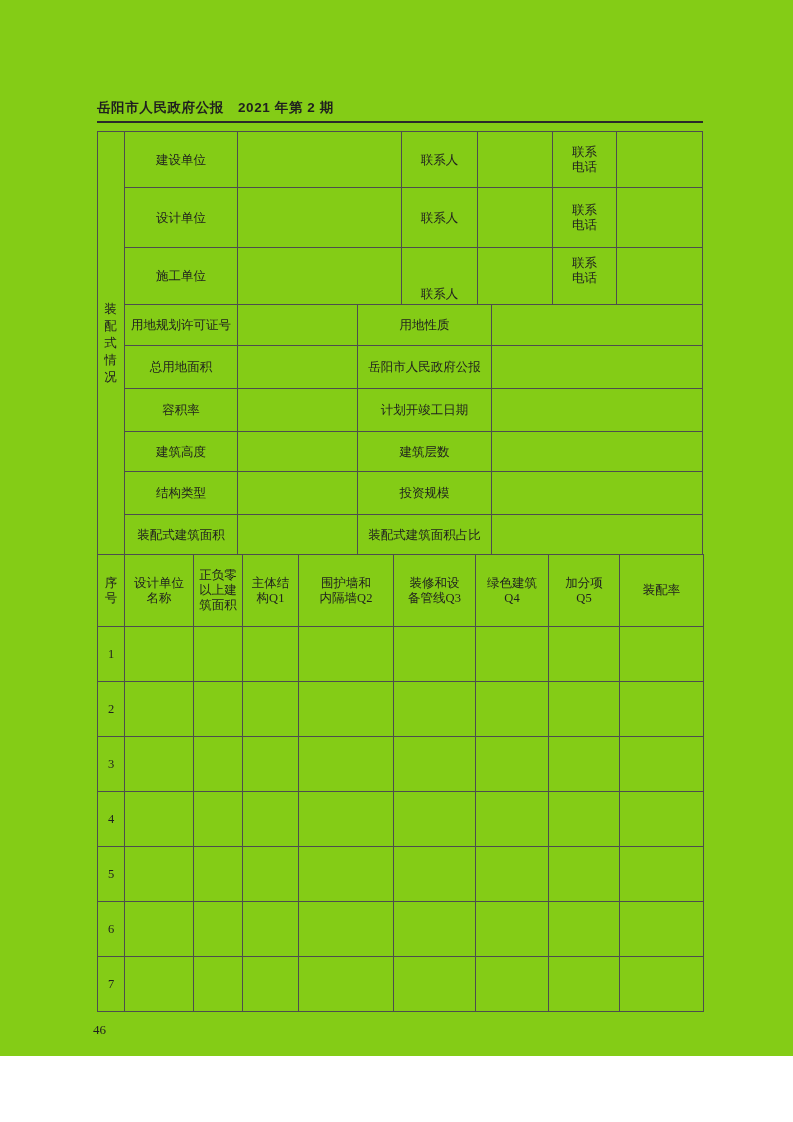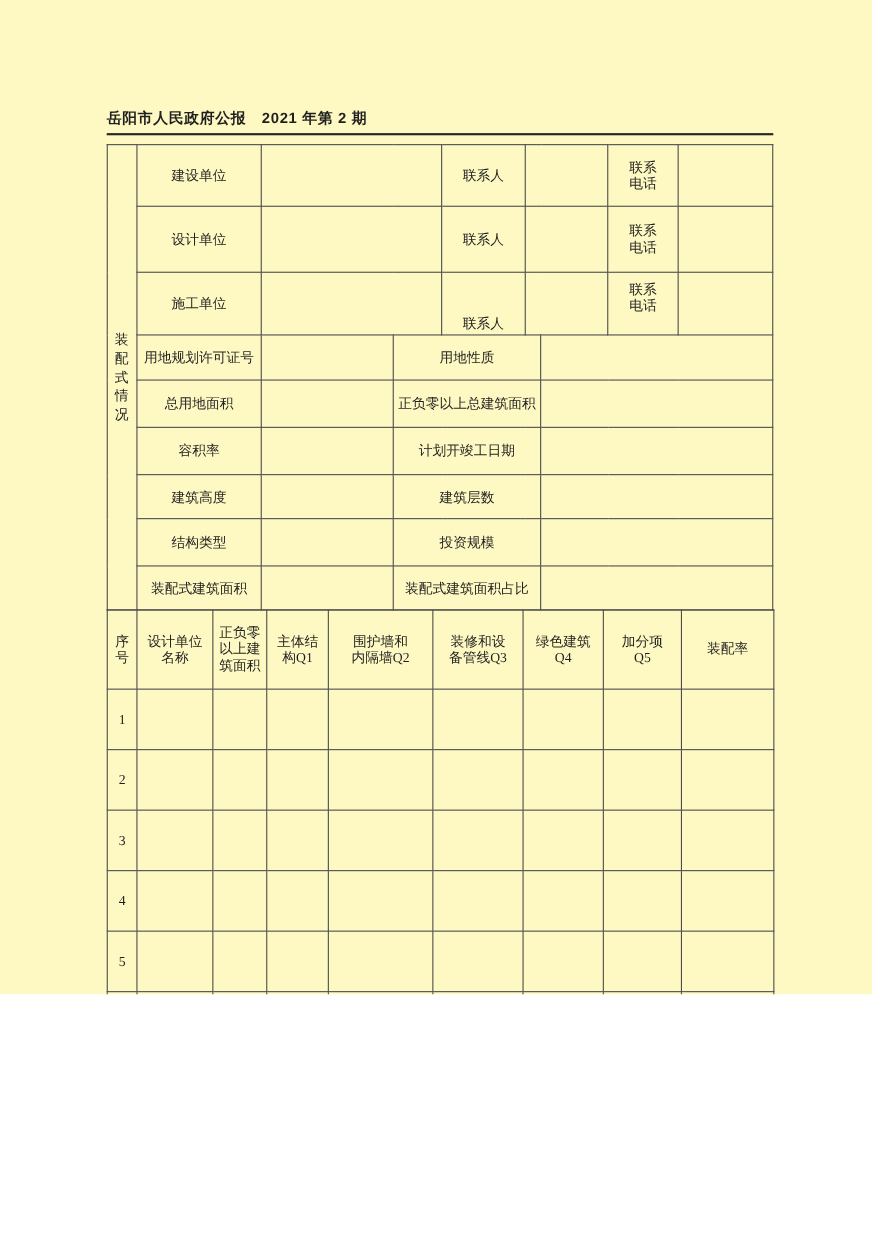--- a/index.html
+++ b/index.html
@@ -1,20 +1,20 @@
 <!DOCTYPE html>
 <html><head>
 <meta charset="utf-8">
 <style>
   * { margin:0; padding:0; box-sizing:border-box; }
   html,body { background:#ffffff; }
   .page {
     position:relative;
-    width:793px; height:904px;
-    background:#fef9c3;
+    width:793px; height:1056px;
+    background:#84cc16;
     font-family:"Liberation Serif", serif;
     color:#1f1f1f;
     overflow:hidden;
   }
   .content { position:absolute; left:97px; top:99px; width:606px; }
   .running-head {
     font-family:"Liberation Sans", sans-serif;
     font-weight:bold;
     font-size:13.5px;
     letter-spacing:0.6px;
@@ -110,21 +110,21 @@
       </tr>
       <tr class="r4">
         <td>用地规划许可证号</td>
         <td></td>
         <td colspan="3">用地性质</td>
         <td colspan="3"></td>
       </tr>
       <tr class="r5">
         <td>总用地面积</td>
         <td></td>
-        <td colspan="3">正负零以上总建筑面积</td>
+        <td colspan="3">岳阳市人民政府公报</td>
         <td colspan="3"></td>
       </tr>
       <tr class="r6">
         <td>容积率</td>
         <td></td>
         <td colspan="3">计划开竣工日期</td>
         <td colspan="3"></td>
       </tr>
       <tr class="r7">
         <td>建筑高度</td>

